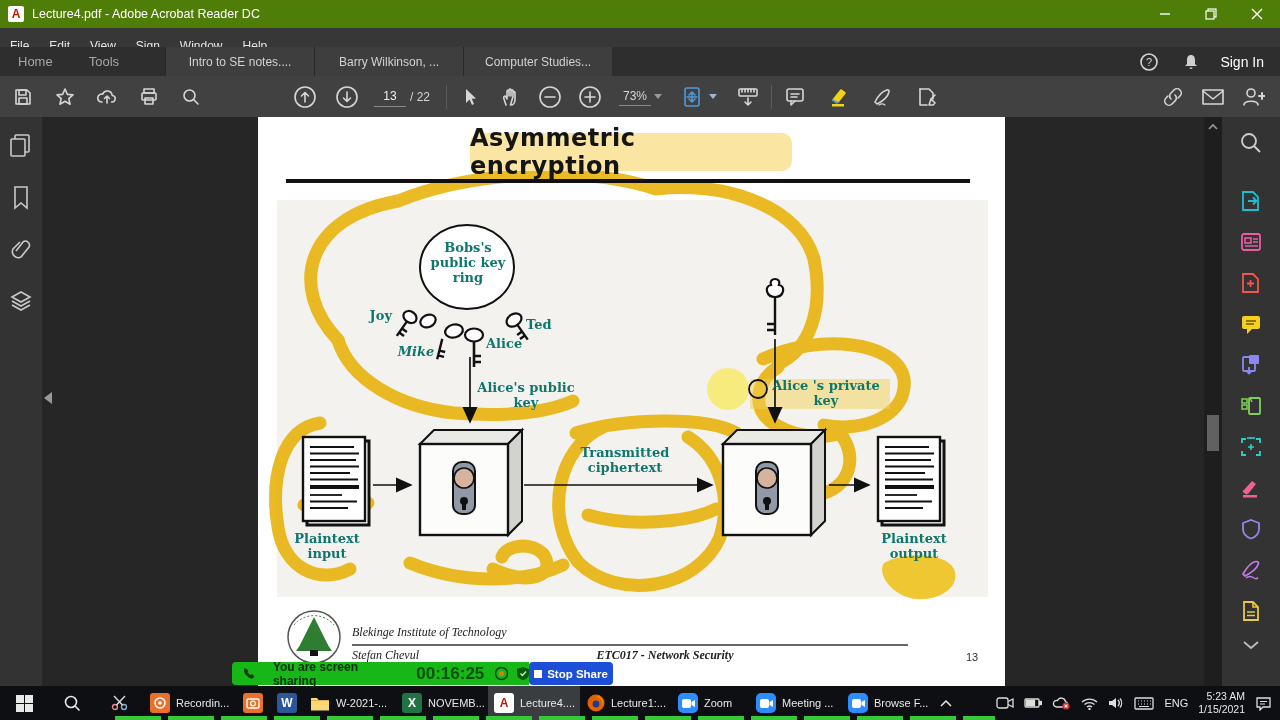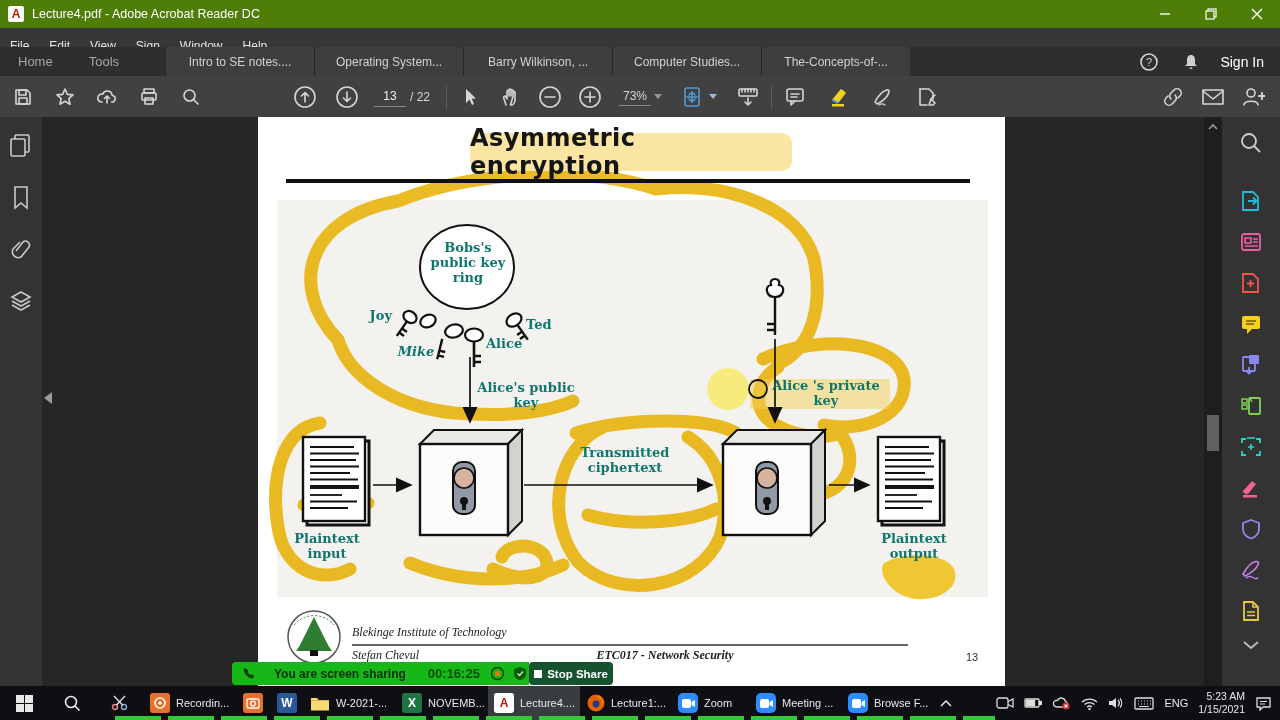--- a/index.html
+++ b/index.html
@@ -48,22 +48,22 @@
   .slide-title-hl{left:212px;top:16px;width:322px;height:38px;background:#fbe5a3;border-radius:10px;display:flex;align-items:center;justify-content:center;}
   .slide-title{font-family:"DejaVu Sans",sans-serif;font-weight:bold;font-size:24px;color:#151515;letter-spacing:.5px;}
   .title-rule{left:28px;top:62px;width:684px;height:4px;background:#101010;}
   .dlab{position:absolute;font-family:"DejaVu Serif","Liberation Serif",serif;font-weight:bold;color:#0f766e;
         font-size:13px;line-height:1.15;text-align:center;}
   .footer-it{position:absolute;font-family:"Liberation Serif",serif;font-style:italic;color:#222;font-size:12px;white-space:nowrap;}
   
   .sharebar{left:232px;top:662px;width:381px;height:23px;display:flex;z-index:30;}
   .share-green{flex:1;background:#16b716;border-radius:4px 0 0 4px;display:flex;align-items:center;color:#073807;}
   .share-msg{font-size:12px;font-weight:bold;color:#0b2e0b;margin-left:18px;}
-  .share-timer{font-size:13px;color:#074f07;margin-left:22px;font-weight:bold;}
-  .stopshare{width:84px;background:#14532d;border-radius:4px;display:flex;align-items:center;justify-content:center;gap:5px;color:#fff;
+  .share-timer{font-size:17px;color:#074f07;margin-left:22px;font-weight:bold;}
+  .stopshare{width:84px;background:#1d4ed8;border-radius:4px;display:flex;align-items:center;justify-content:center;gap:5px;color:#fff;
              font-size:11.5px;font-weight:bold;}
   .stopsq{width:8px;height:8px;background:#fff;}
   
   .taskbar{left:0;top:686px;width:1280px;height:34px;background:#0d0f12;display:flex;align-items:stretch;z-index:20;}
   .tk-btn{display:flex;align-items:center;justify-content:flex-start;gap:6px;color:#e8e8e8;font-size:11px;padding:0 6px;box-sizing:border-box;white-space:nowrap;overflow:hidden;}
   .tk-ico-only{justify-content:center;}
   .tk-btn.active{background:#3a3d40;}
   .appsq{width:20px;height:20px;border-radius:3px;display:flex;align-items:center;justify-content:center;flex:none;font-weight:bold;font-size:12px;color:#fff;}
   .tray{margin-left:auto;display:flex;align-items:center;gap:10px;padding-right:8px;color:#e8e8e8;}
   .tray svg{stroke:#dedede;fill:none;stroke-width:1.3;}
@@ -106,24 +106,22 @@
     <span>Sign</span>
     <span>Window</span>
     <span>Help</span>
   </div>
 
   <div class="abs tabbar">
     <span class="tabplain">Home</span>
     <span class="tabplain">Tools</span>
     <div style="width:28px"></div>
     <div class="doctab">Intro to SE notes....</div>
-    <div class="doctab">Operating System...</div>
     <div class="doctab">Barry Wilkinson, ...</div>
     <div class="doctab">Computer Studies...</div>
-    <div class="doctab">The-Concepts-of-...</div>
     <div class="tab-right">
       <div class="tb-ico">
           <svg width="20" height="20">
             <circle cx="10" cy="10" r="8"></circle>
             <text x="10" y="14" font-size="11" fill="#d6d6d6" stroke="none" text-anchor="middle">?</text>
           </svg>
         </div>
       <div class="tb-ico">
           <svg width="18" height="18">
             <path d="M9,2 C12,2 13,4.5 13,7 L13,11 L15,13 L3,13 L5,11 L5,7 C5,4.5 6,2 9,2 Z" fill="#cfcfcf" stroke="none"></path>

